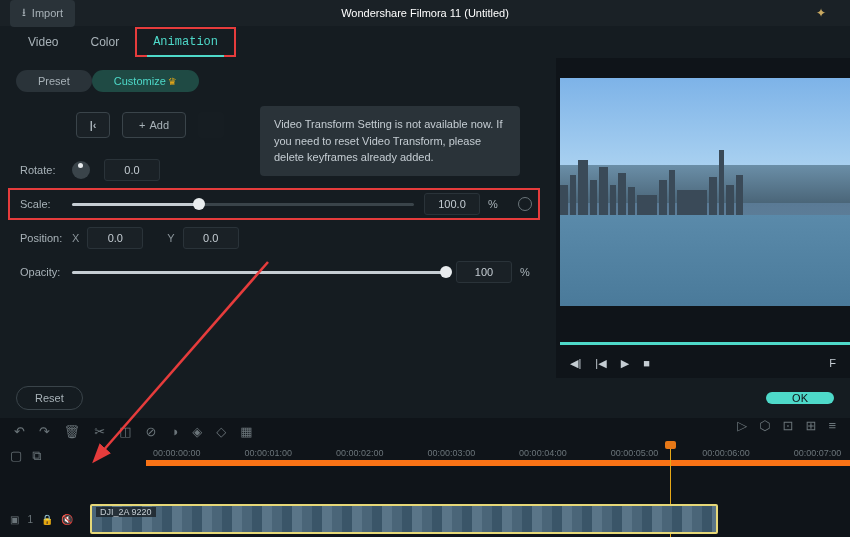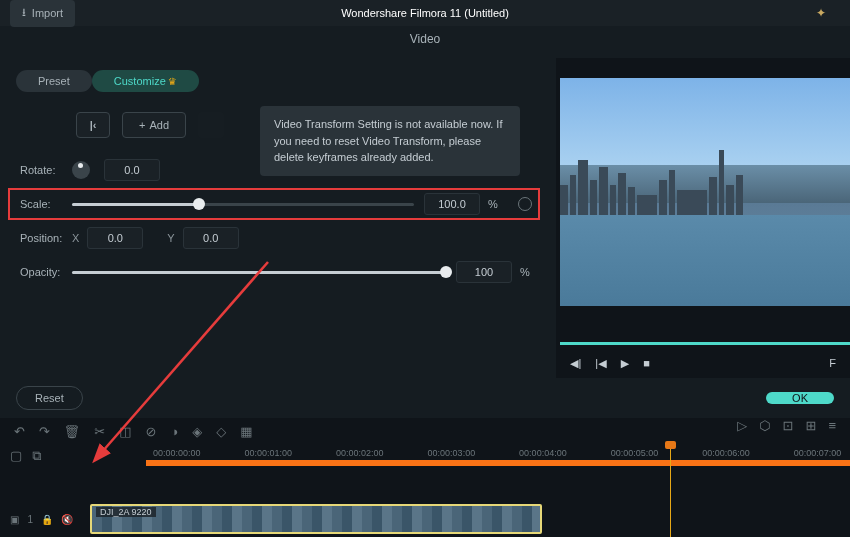--- a/index.html
+++ b/index.html
@@ -5,21 +5,21 @@
 * { margin: 0; padding: 0; box-sizing: border-box; font-family: -apple-system, BlinkMacSystemFont, "Segoe UI", sans-serif; }
 body { background: #0f1419; color: #a8b2b8; font-size: 12px; width: 850px; height: 537px; overflow: hidden; position: relative; }
 
 
 .topbar { height: 26px; background: #1a2126; display: flex; align-items: center; padding: 0 10px; position: relative; }
 .import-btn { display: flex; align-items: center; gap: 6px; background: #2a3339; padding: 4px 12px; border-radius: 4px; font-size: 11px; }
 .title-center { position: absolute; left: 50%; transform: translateX(-50%); font-size: 11px; color: #fff; font-weight: 500; }
 .bulb-icon { position: absolute; right: 24px; color: #c9a961; }
 
 
-.tabs { height: 32px; display: flex; align-items: center; padding: 0 12px; gap: 0; background: #151c21; flex-direction: column; }
+.tabs { height: 32px; display: flex; align-items: center; padding: 0 12px; gap: 0; background: #151c21; }
 .tab { padding: 6px 16px; font-size: 12px; cursor: pointer; color: #a8b2b8; position: relative; }
 .tab.active { color: #4ed9c9; font-family: Liberation Mono, monospace; }
 .tab.active::after { content: ""; position: absolute; bottom: -2px; left: 10%; right: 10%; height: 2px; background: #4ed9c9; }
 .highlight-red { border: 2px solid #e63c3c; }
 
 
 .main { display: flex; height: 320px; }
 .left-panel { width: 556px; background: #151c21; padding: 8px 16px; position: relative; }
 .right-panel { flex: 1; background: #0f1419; display: flex; flex-direction: column; }
 
@@ -75,21 +75,21 @@
 .tl-icon { color: #6b757a; font-size: 13px; }
 .tl-ruler { height: 22px; position: relative; margin-left: 68px; border-bottom: 6px solid #f97316; }
 .tl-tick { position: absolute; top: 4px; font-size: 9px; color: #6b757a; }
 .playhead { position: absolute; top: 0; bottom: -120px; width: 1px; background: #e6a817; }
 .playhead::before { content: ""; position: absolute; top: -3px; left: -5px; width: 11px; height: 8px; background: #e67817; border-radius: 2px; }
 
 .tl-tracks { min-height: 100px; position: relative; }
 .track-head { position: absolute; left: 0; width: 78px; height: 34px; display: flex; align-items: center; gap: 8px; padding-left: 10px; font-size: 10px; color: #6b757a; }
 .track-body { margin-left: 78px; height: 34px; position: relative; }
 
-.clip { position: absolute; top: 2px; left: 12px; width: 452px; height: 30px; border: 2px solid #e6d878; border-radius: 2px; overflow: hidden; background: repeating-linear-gradient(90deg, #4a6578 0 10px, #3a5568 10px 20px, #5a7588 20px 30px); }
+.clip { position: absolute; top: 2px; left: 12px; width: 628px; height: 30px; border: 2px solid #e6d878; border-radius: 2px; overflow: hidden; background: repeating-linear-gradient(90deg, #4a6578 0 10px, #3a5568 10px 20px, #5a7588 20px 30px); }
 .clip-label { position: absolute; top: 1px; left: 4px; font-size: 9px; background: rgba(26,33,38,0.8); padding: 0 4px; color: #c5cdd3; }
 
 
 .arrow-svg { position: absolute; left: 0; top: 0; pointer-events: none; z-index: 100; }
 
 .right-icons-tl { position: absolute; right: 14px; top: 0; display: flex; gap: 12px; }
 </style>
 </head>
 <body>
 

